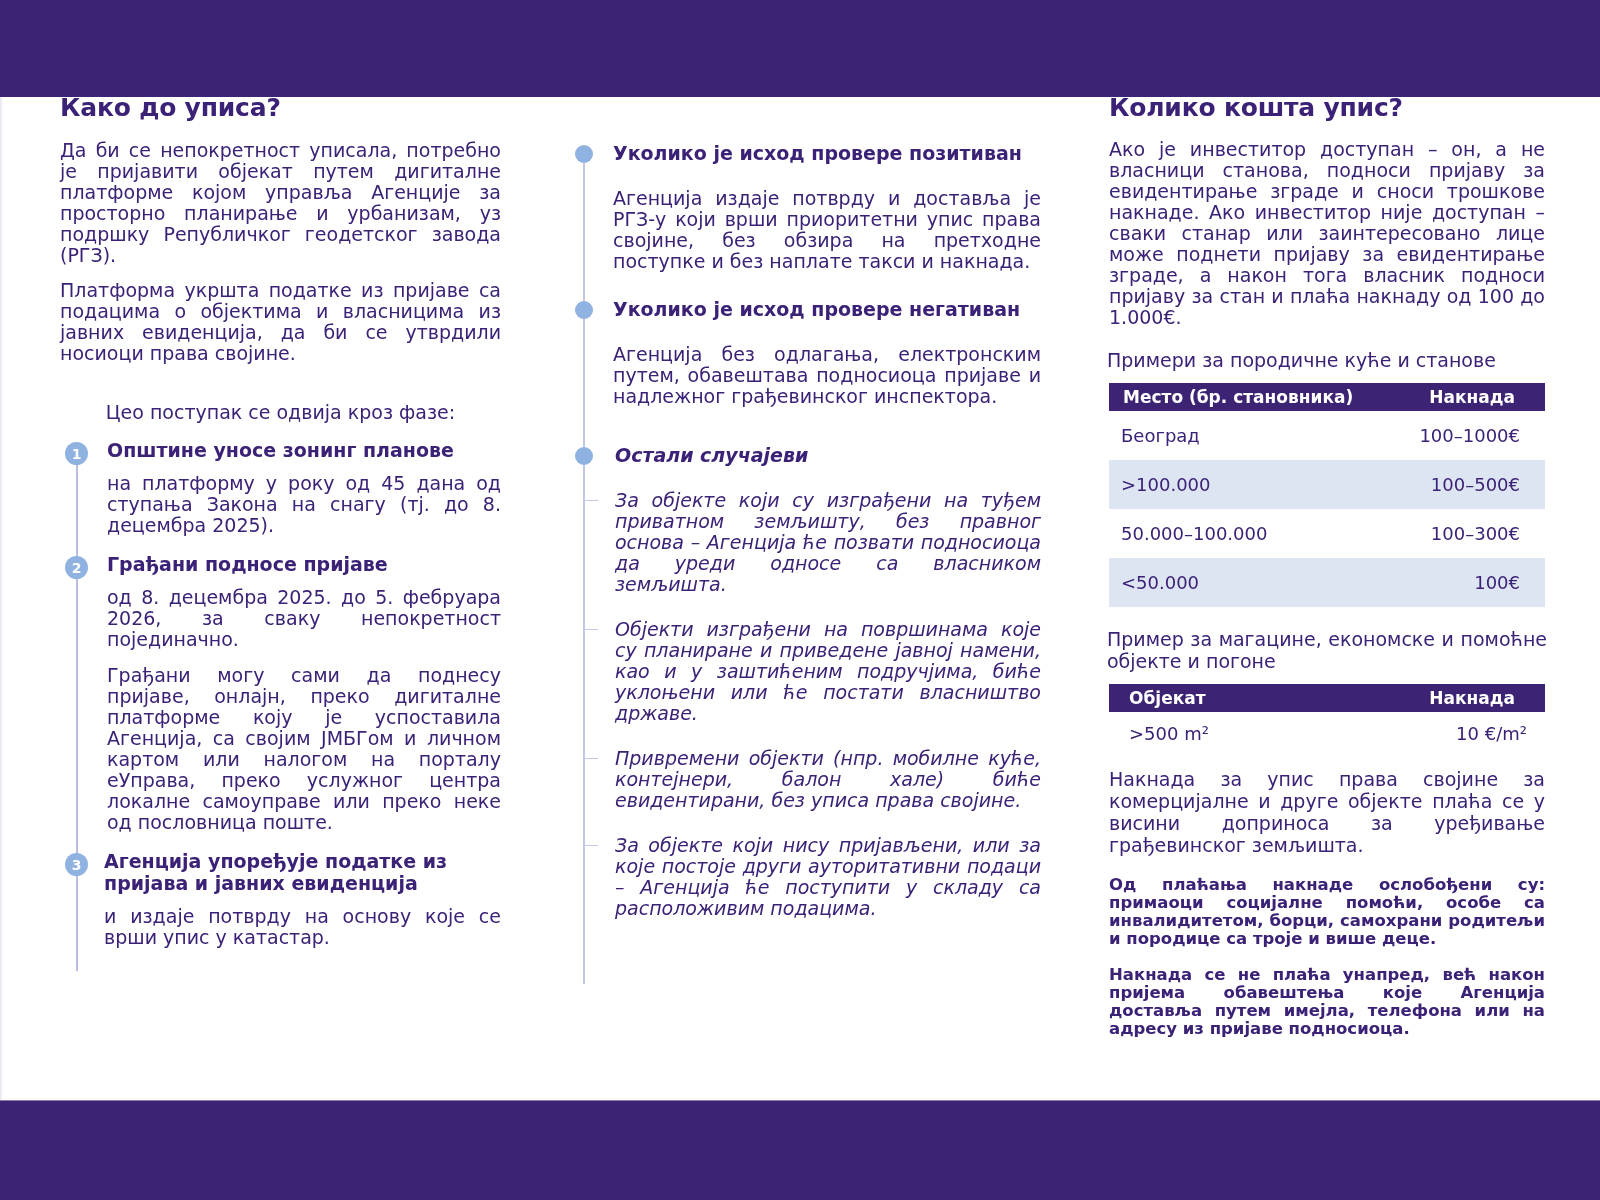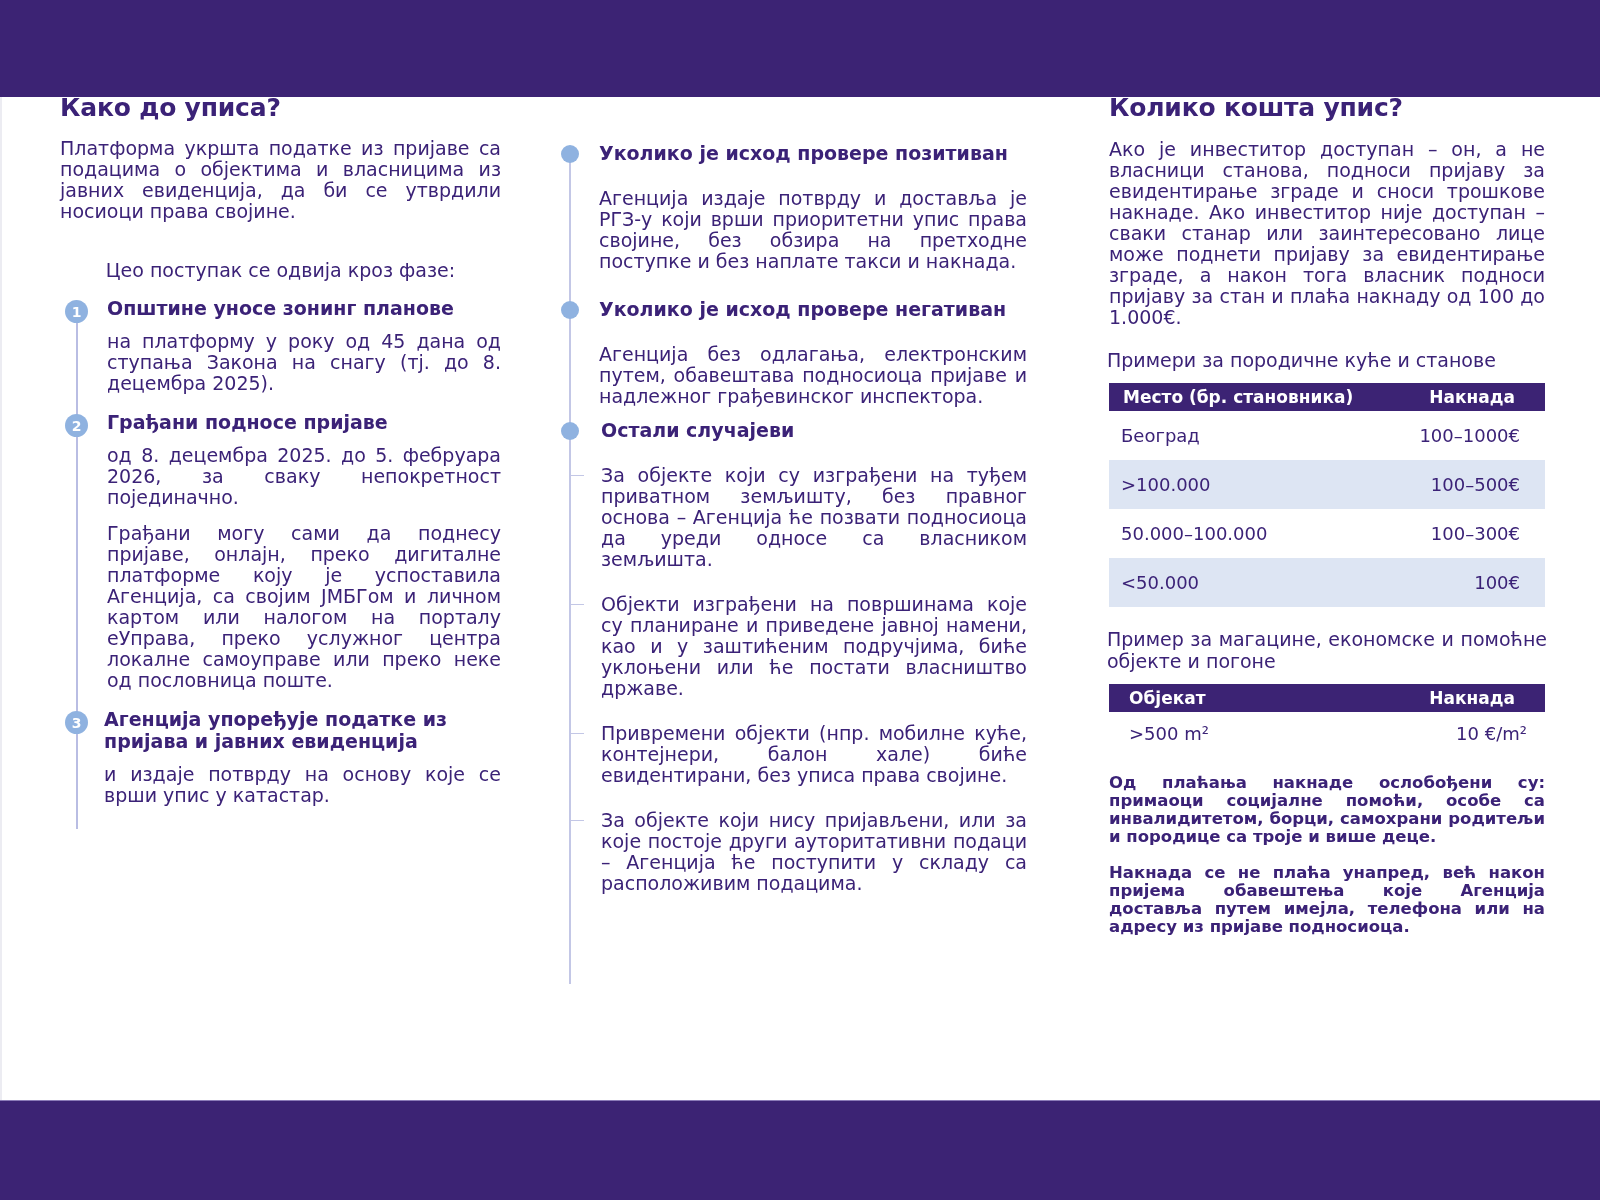--- a/index.html
+++ b/index.html
@@ -5,21 +5,21 @@
     * { box-sizing: border-box; margin: 0; padding: 0; }
     html, body { width: 1600px; height: 1200px; background: #ffffff; overflow: hidden; }
     body { position: relative; font-family: "DejaVu Sans", sans-serif; color: #3b2277; }
 
     .bar-top { position: absolute; left: 0; top: 0; width: 1600px; height: 97px; background: #3c2374; }
     .bar-bottom { position: absolute; left: 0; top: 1100px; width: 1600px; height: 100px; background: #3c2374; border-top: 1px solid #8b7bb8; }
     .left-edge { position: absolute; left: 0; top: 97px; width: 2px; height: 1003px; background: #ececf2; }
 
     .col { position: absolute; top: 92px; }
     .col1 { left: 60px; width: 441px; }
-    .col2 { left: 561px; width: 466px; }
+    .col2 { left: 575px; width: 466px; }
     .col3 { left: 1109px; width: 436px; }
 
     h1.title { font-size: 25px; font-weight: bold; color: #3b2277; line-height: 32px; letter-spacing: -0.2px; }
 
     .para { font-size: 19px; line-height: 21px; text-align: justify; color: #3b2277; }
 
     
     .c1-p1 { margin-top: 16px; }
     .c1-p2 { margin-top: 14px; }
     .c1-intro { margin-top: 37px; font-size: 19px; line-height: 22px; text-align: center; }
@@ -40,21 +40,21 @@
     .step3 .num { left: 5px; }
 
     
     .timeline2 { position: relative; margin-top: 50px; }
     .timeline2 .vline { position: absolute; left: 8px; top: 12px; width: 2px; height: 830px; background: #c3c7e6; }
     .case { position: relative; padding-left: 38px; }
     .case .dot { position: absolute; left: 0; top: 3px; width: 18px; height: 18px; border-radius: 50%; background: #8fb2e0; }
     .case h3 { font-size: 19px; font-weight: bold; line-height: 22px; color: #3b2277; }
     .case .para { margin-top: 24px; }
     .case2 { margin-top: 26px; }
-    .case3 { margin-top: 12px; padding-left: 40px; }
+    .case3 { margin-top: 37px; padding-left: 40px; font-style: italic; }
     .sub { position: relative; margin-top: 22px; }
     .case3 .sub:first-of-type { margin-top: 24px; }
     .sub .tick { position: absolute; left: -31px; top: 10px; width: 14px; height: 1px; background: #c3c7e6; }
 
     
     .c3-p1 { margin-top: 15px; }
     .c3-sub { margin-top: 21px; font-size: 19px; line-height: 22px; text-align: justify; margin-left: -2px; margin-right: -2px; }
     table.fees { width: 436px; border-collapse: collapse; margin-top: 12px; font-size: 18px; color: #3b2277; }
     table.fees th { background: #3c2374; color: #ffffff; font-weight: bold; height: 28px; padding: 0 14px; text-align: left; font-size: 17px; }
     table.fees th.right { text-align: right; padding-right: 30px; }
@@ -69,20 +69,21 @@
     .c3-bold2 { margin-top: 18px; }
   </style>
 </head>
 <body>
 
 <div class="bar-top"></div>
 <div class="left-edge"></div>
 
 <section class="col col1">
   <h1 class="title">Како до уписа?</h1>
+  <p class="para c1-p1">Да би се непокретност уписала, потребно је пријавити објекат путем дигиталне платформе којом управља Агенције за просторно планирање и урбанизам, уз подршку Републичког геодетског завода (РГЗ).</p>
   <p class="para c1-p2">Платформа укршта податке из пријаве са подацима о објектима и власницима из јавних евиденција, да би се утврдили носиоци права својине.</p>
   <p class="c1-intro">Цео поступак се одвија кроз фазе:</p>
 
   <div class="timeline1">
     <div class="vline"></div>
 
     <div class="step step1">
       <span class="num">1</span>
       <h3>Општине уносе зонинг планове</h3>
       <p class="para">на платформу у року од  45 дана од ступања Закона на снагу (тј. до 8. децембра 2025).</p>
@@ -183,17 +184,18 @@
       </tr>
     </thead>
     <tbody>
       <tr>
         <td>&gt;500 m²</td>
         <td class="right">10 €/m²</td>
       </tr>
     </tbody>
   </table>
 
+  <p class="para c3-p2">Накнада за упис права својине за комерцијалне и друге објекте плаћа се у висини доприноса за уређивање грађевинског земљишта.</p>
   <p class="c3-bold">Од плаћања накнаде ослобођени су: примаоци социјалне помоћи, особе са инвалидитетом, борци, самохрани родитељи и породице са троје и више деце.</p>
   <p class="c3-bold c3-bold2">Накнада се не плаћа унапред, већ након пријема обавештења које Агенција доставља путем имејла, телефона или на адресу из пријаве подносиоца.</p>
 </section>
 
 <div class="bar-bottom"></div>
 
 </body></html>

